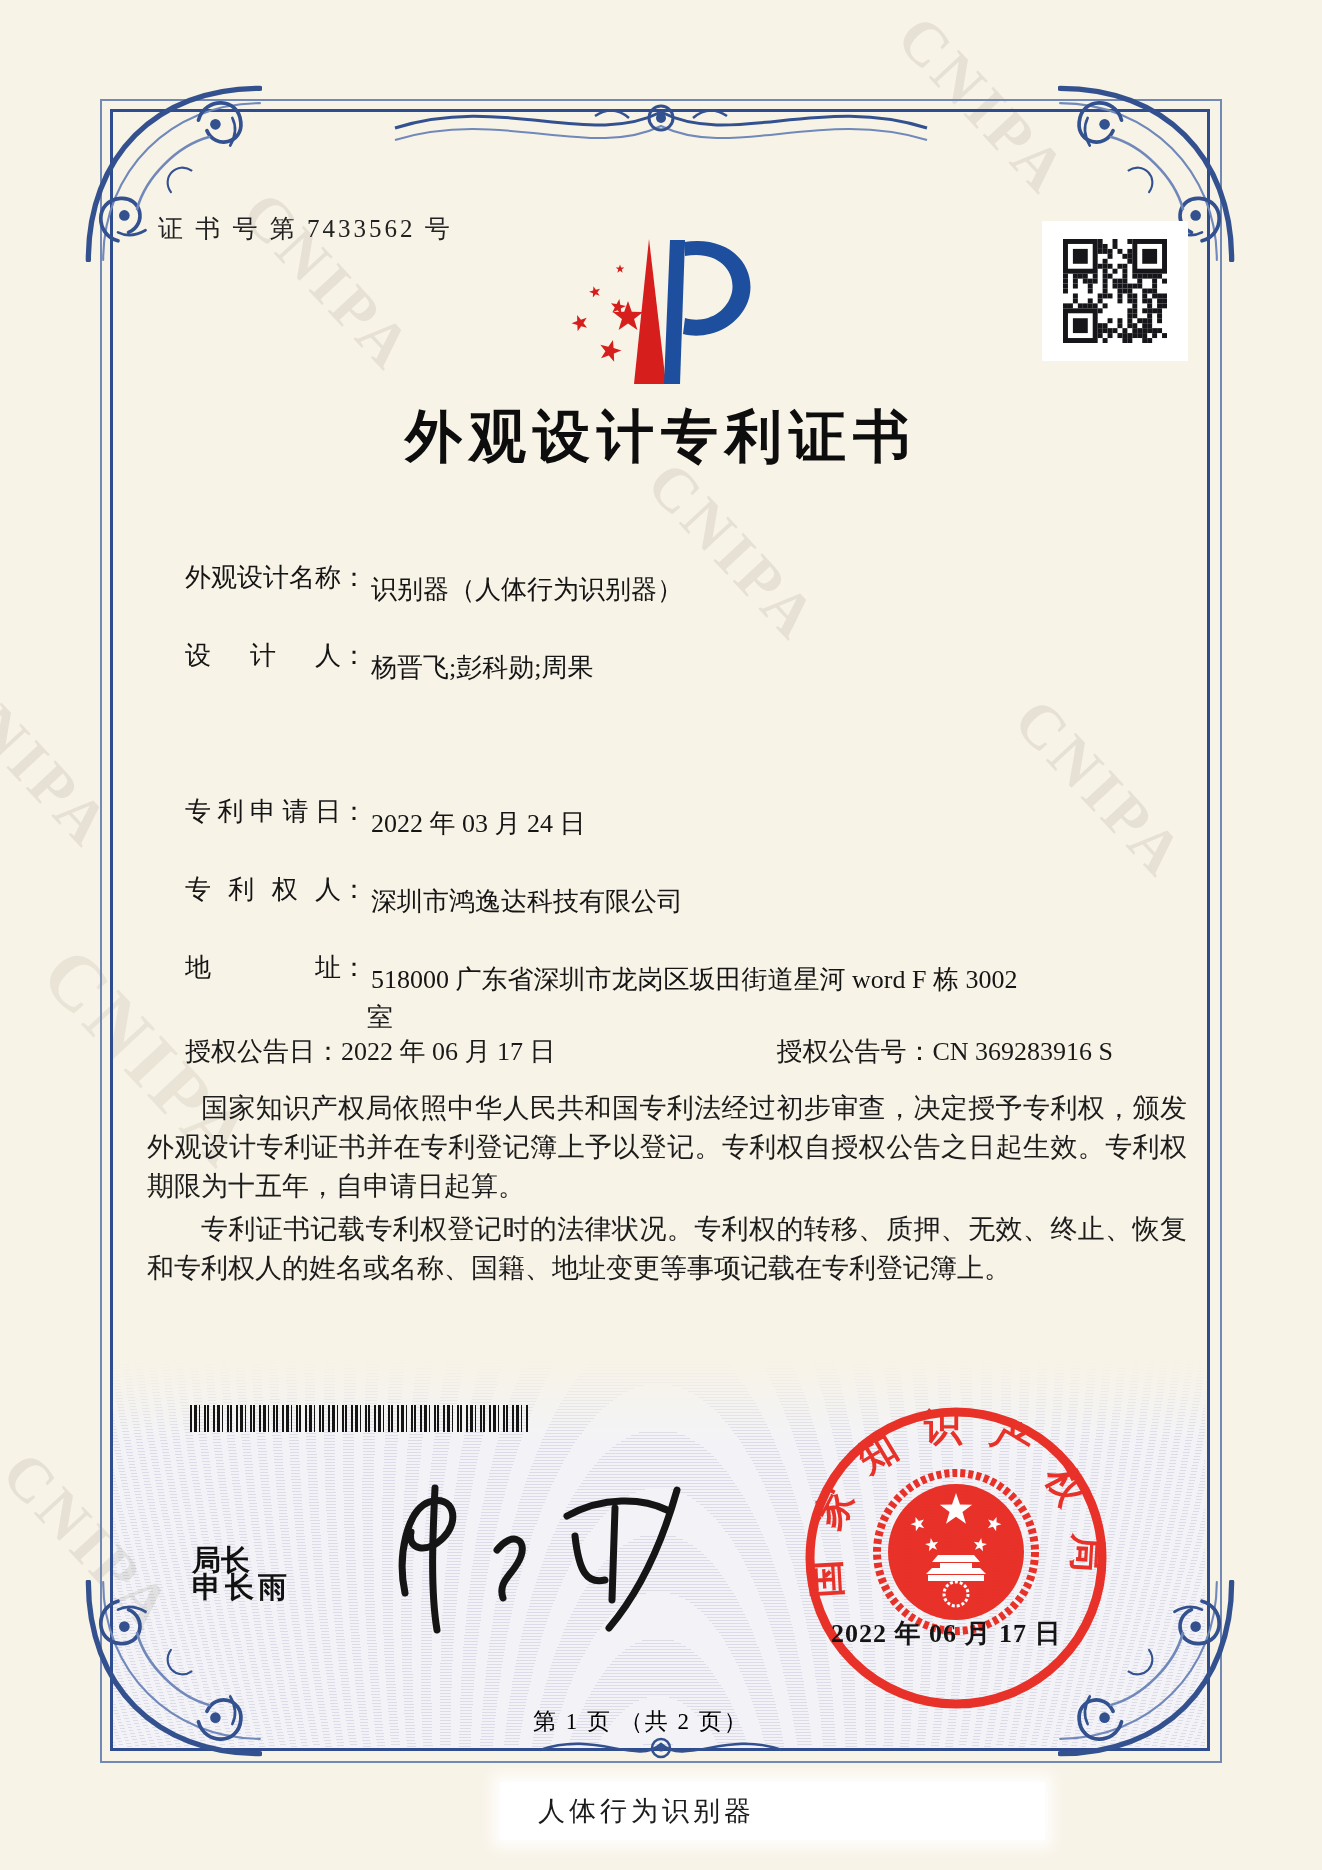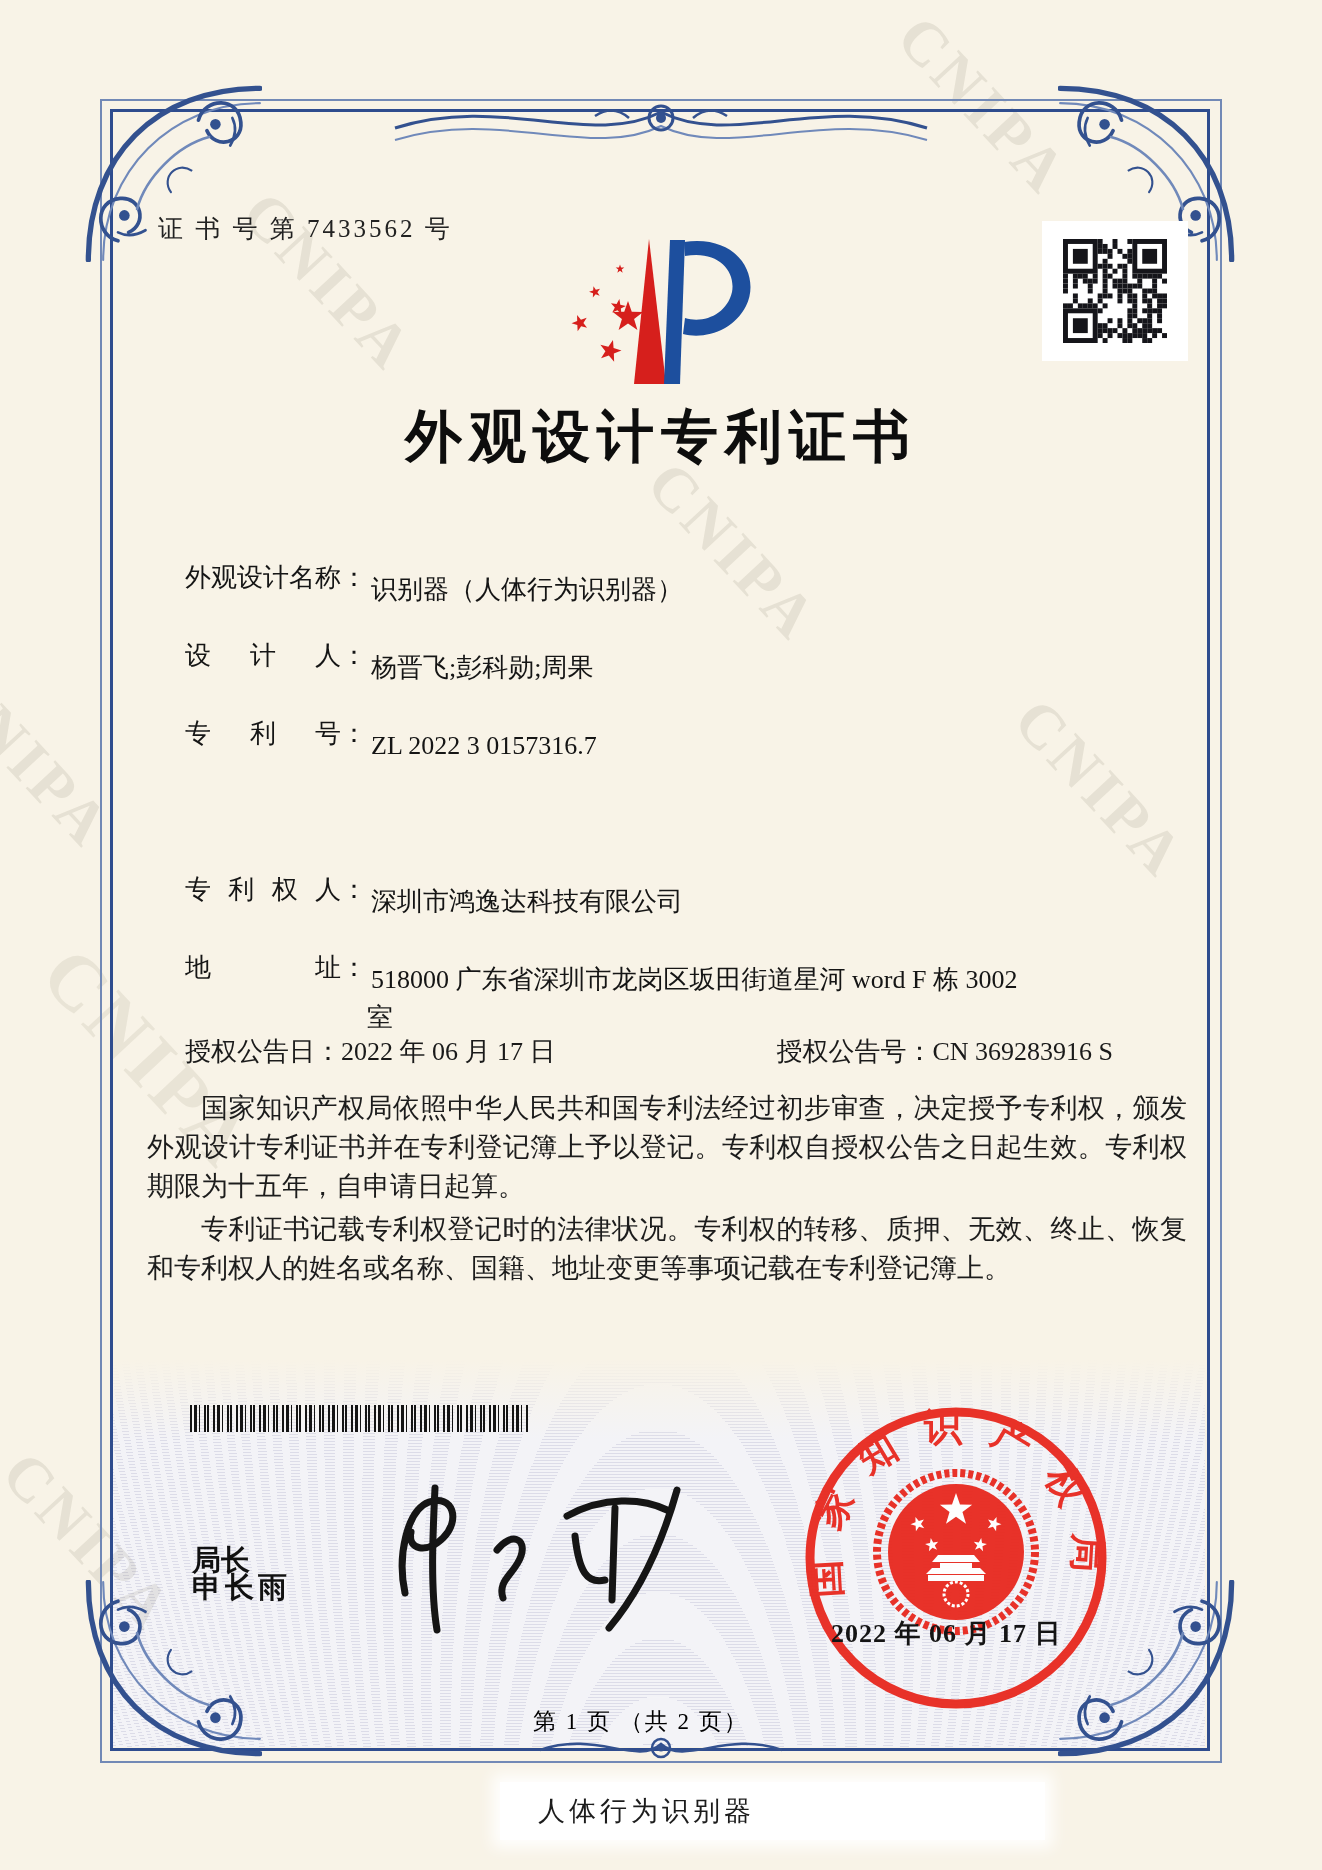--- a/index.html
+++ b/index.html
@@ -319,22 +319,22 @@
   </div>
 
   <div class="abs title">外观设计专利证书</div>
 
   <div class="frow" style="top:563px">
     <span class="flabel">外观设计名称</span><span class="fcolon">：</span><span class="fvalue">识别器（人体行为识别器）</span>
   </div>
   <div class="frow" style="top:641px">
     <span class="flabel">设计人</span><span class="fcolon">：</span><span class="fvalue">杨晋飞;彭科勋;周果</span>
   </div>
-  <div class="frow" style="top:719px">
-    <span class="flabel">专利号</span><span class="fcolon">：</span><span class="fvalue">ZL 2022 3 0157316.7</span>
+  <div class="frow" style="top:797px">
+    <span class="flabel">专利申请日</span><span class="fcolon">：</span><span class="fvalue">2022 年 03 月 24 日</span>
   </div>
   <div class="frow" style="top:875px">
     <span class="flabel">专利权人</span><span class="fcolon">：</span><span class="fvalue">深圳市鸿逸达科技有限公司</span>
   </div>
   <div class="frow" style="top:953px">
     <span class="flabel">地址</span><span class="fcolon">：</span><span class="fvalue">518000 广东省深圳市龙岗区坂田街道星河 word F 栋 3002</span>
   </div>
   <div class="addr-line2">
     <span class="fvalue">室</span>
   </div>

